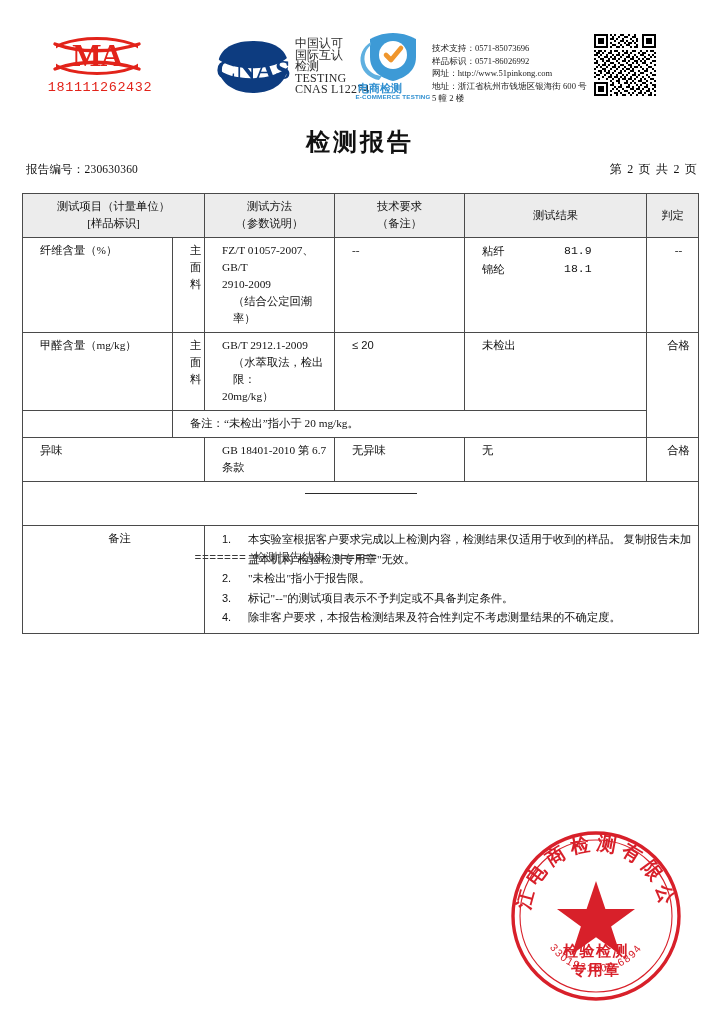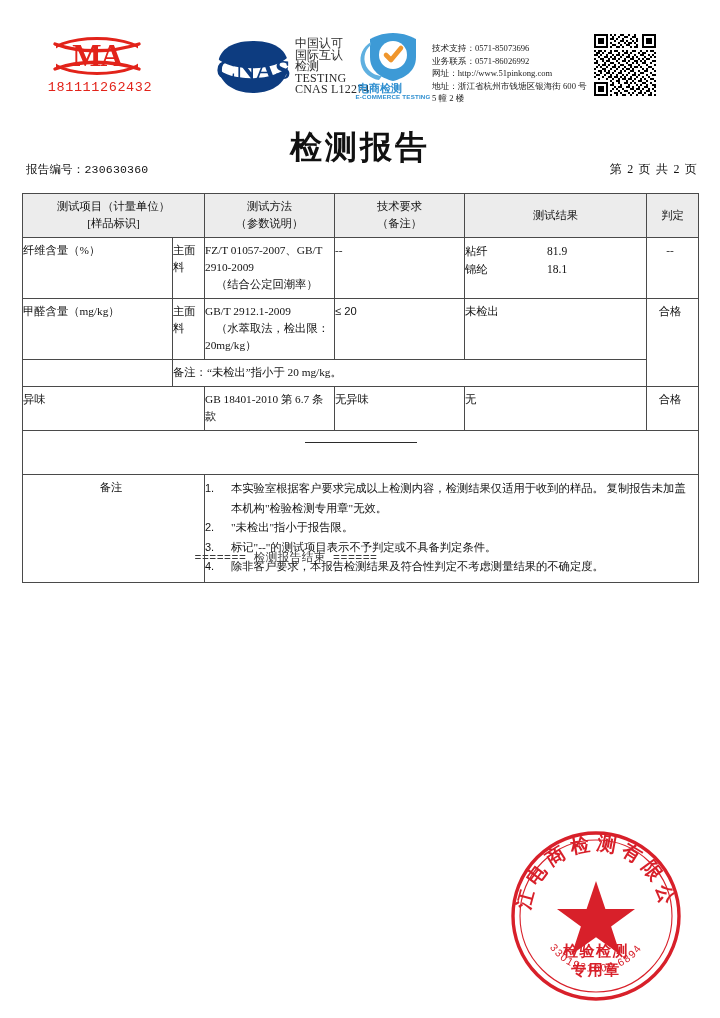--- a/index.html
+++ b/index.html
@@ -193,32 +193,32 @@
   }
 
   
   .doc-title {
     position: absolute;
     left: 0; top: 126px;
     width: 720px;
     text-align: center;
     font-family: "Liberation Serif", "DejaVu Serif", serif;
     font-weight: bold;
-    font-size: 32px;
+    font-size: 24px;
     letter-spacing: 3px;
     color: #111;
   }
 
   .report-no {
     position: absolute;
     left: 26px; top: 162px;
     font-size: 11.5px;
     letter-spacing: 0.2px;
     color: #111;
-    font-family: Liberation Mono, monospace;
+    font-family: Liberation Serif, serif;
   }
   .page-no {
     position: absolute;
     right: 22px; top: 161px;
     font-size: 12px;
     letter-spacing: 1.2px;
     color: #111;
     font-family: "Liberation Serif", serif;
   }
 
@@ -228,21 +228,21 @@
     left: 22px; top: 193px;
     width: 676px;
     border-collapse: collapse;
     table-layout: fixed;
     font-family: "Liberation Serif", "DejaVu Serif", serif;
     font-size: 11.3px;
     color: #111;
   }
   .tbl td, .tbl th {
     border: 1px solid #4a4a4a;
-    padding: 4px 5px 5px 0;
+    padding: 4px 5px 5px 17px;
     vertical-align: top;
     line-height: 17px;
     font-weight: normal;
   }
   .tbl thead th {
     background: #ececec;
     text-align: center;
     vertical-align: middle;
     line-height: 17px;
     padding: 4px 3px 5px 3px;
@@ -259,21 +259,21 @@
   .indent { padding-left: 11px; display: block; }
 
   .res-grid {
     display: block;
   }
   .res-line {
     display: flex;
     line-height: 18px;
   }
   .res-line .nm { width: 82px; flex: 0 0 82px; }
-  .res-line .vl { font-family: Liberation Serif, serif; font-size: 11.5px; }
+  .res-line .vl { font-family: Liberation Mono, monospace; font-size: 11.5px; }
 
   .mono-ish { font-family: "Liberation Sans", sans-serif; font-size: 11.2px; }
 
   .note-row td { line-height: 17px; }
 
   .blank-row td { height: 34px; position: relative; }
   .fillline {
     position: absolute;
     left: 50%;
     transform: translateX(-50%);
@@ -368,21 +368,21 @@
       </svg>
       <div class="ect-cn">电商检测</div>
       <div class="ect-en">E-COMMERCE TESTING</div>
     </div>
 
     <div class="contact">
       <div>
         <span class="lbl">技术支持：</span><span>0571-85073696</span>
       </div>
       <div>
-        <span class="lbl">业务联系：</span><span>0571-86026992</span>
+        <span class="lbl">样品标识：</span><span>0571-86026992</span>
       </div>
       <div>
         <span class="lbl">网址：</span><span>http://www.51pinkong.com</span>
       </div>
       <div>
         <span class="lbl">地址：</span><span>浙江省杭州市钱塘区银海街 600 号</span>
       </div>
       <div>5 幢 2 楼</div>
     </div>
 

